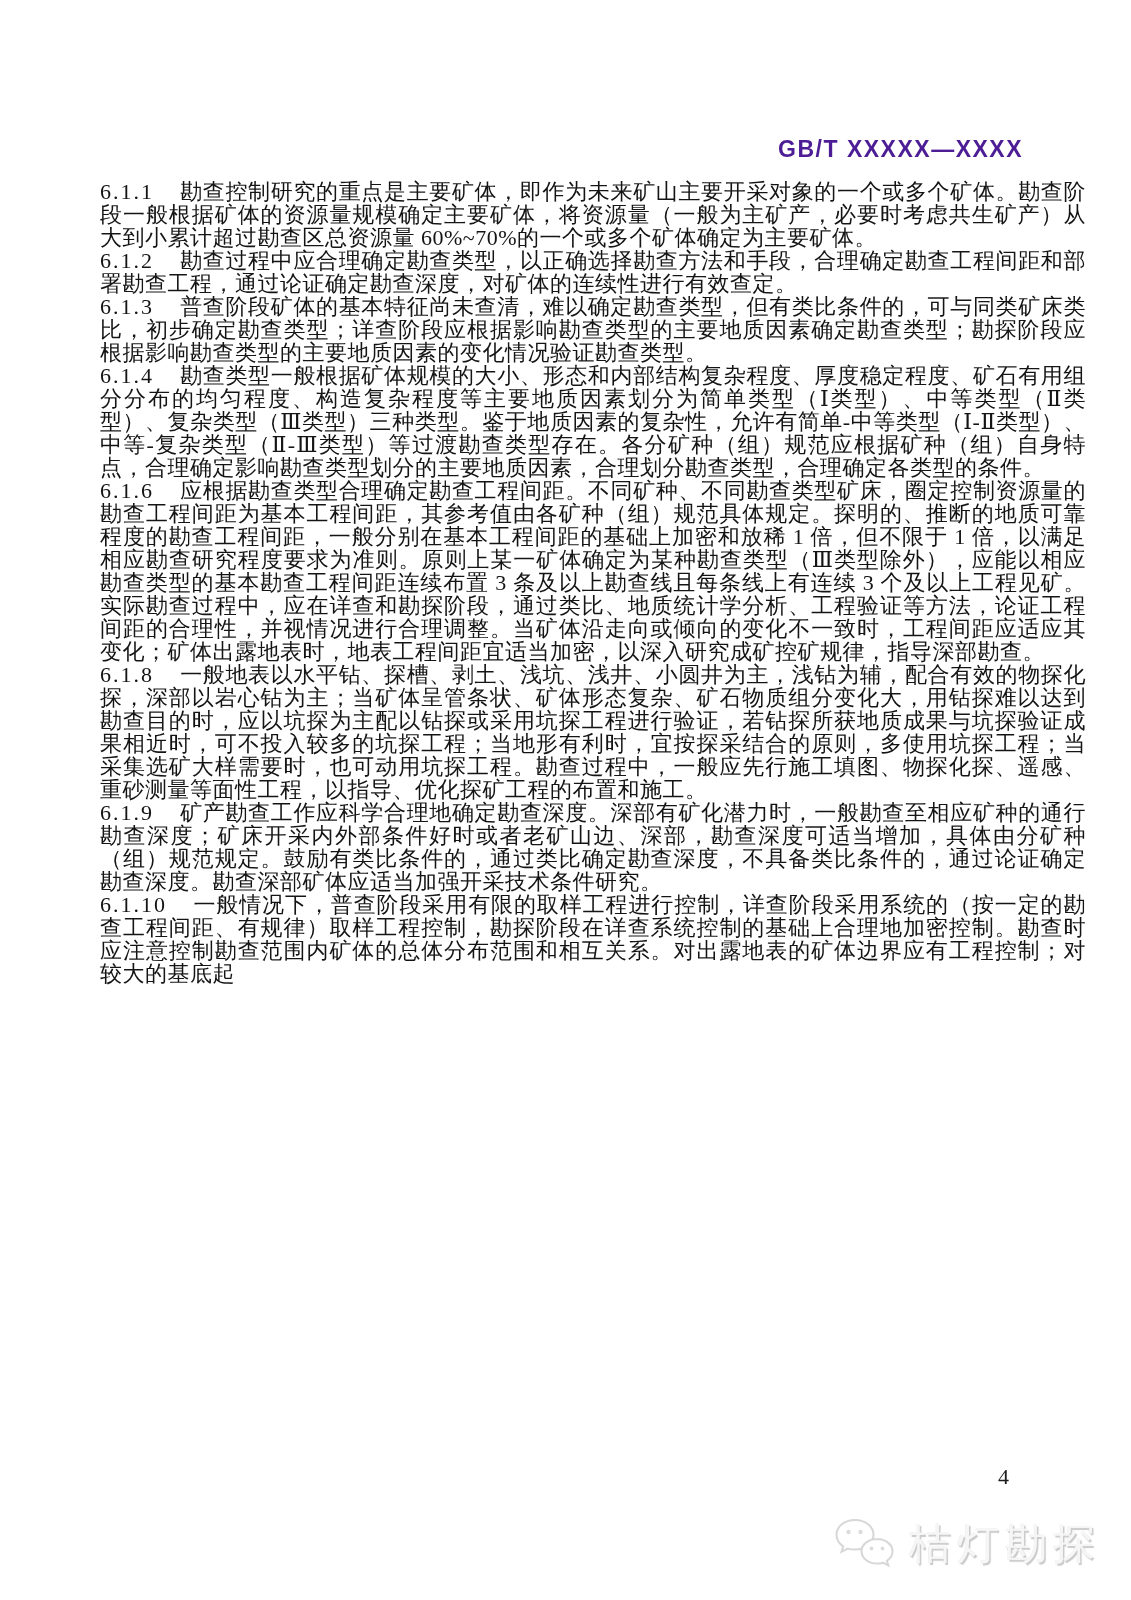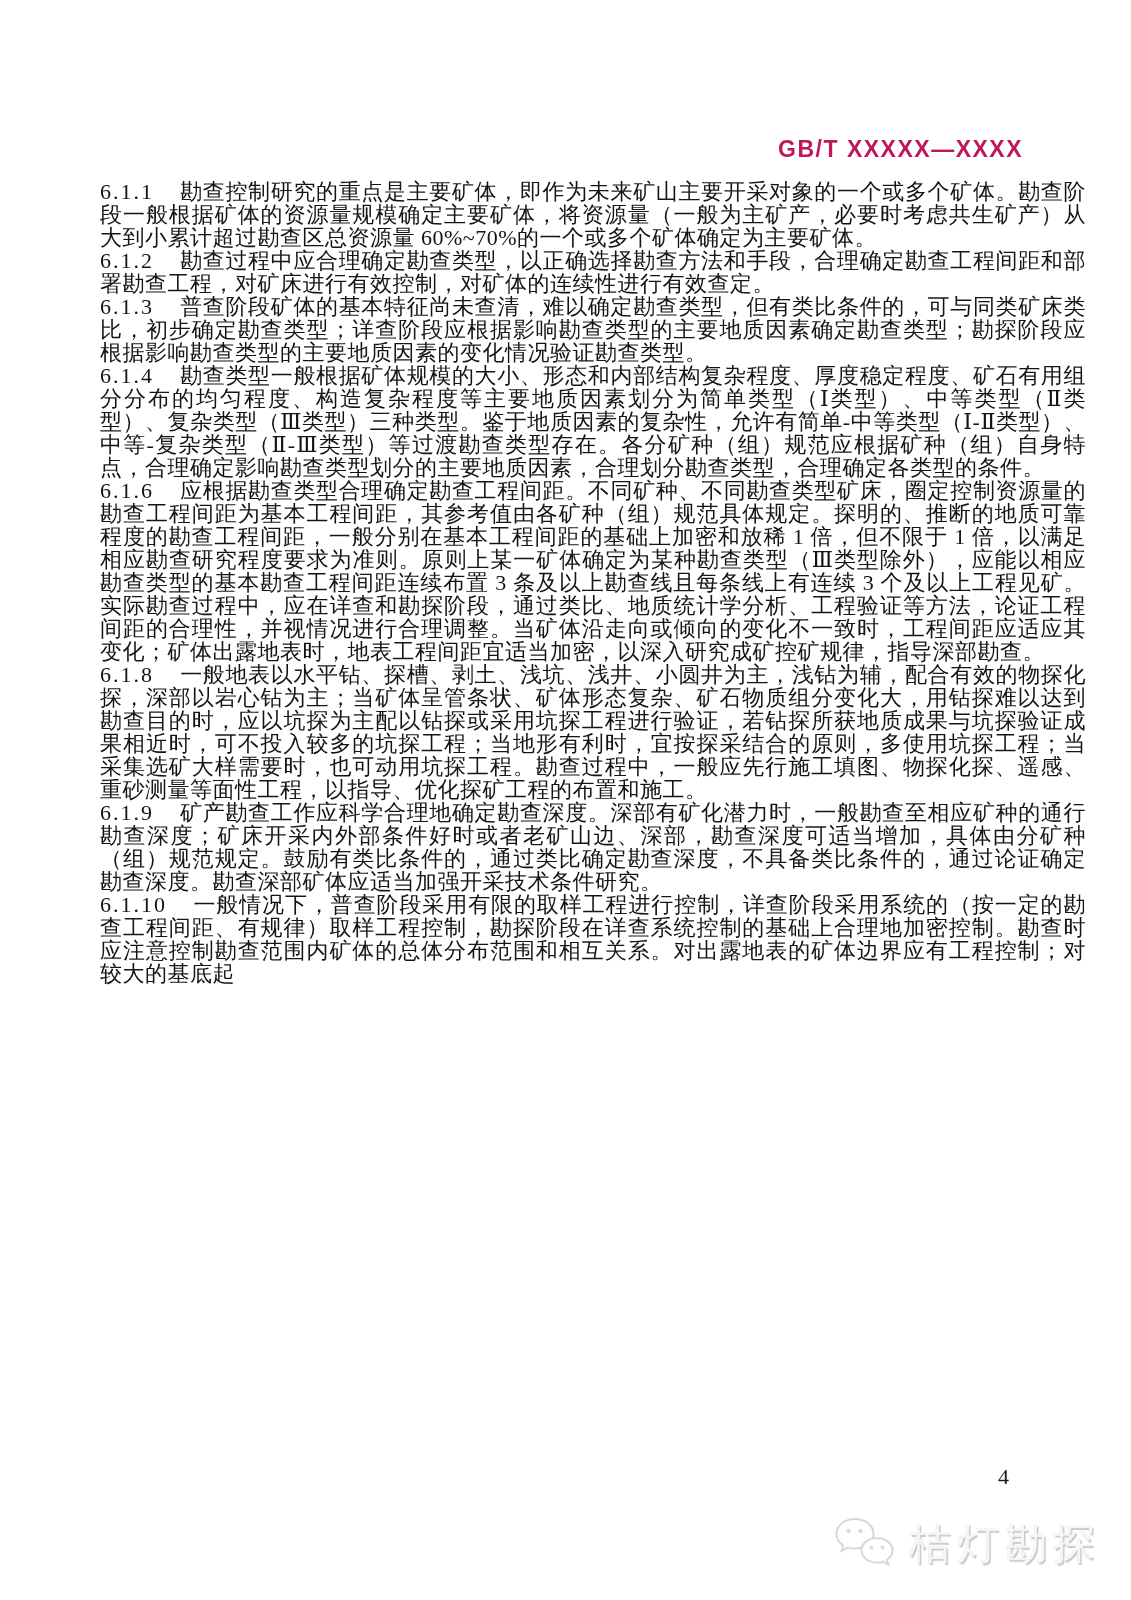--- a/index.html
+++ b/index.html
@@ -11,21 +11,21 @@
     color: #141414;
     overflow: hidden;
   }
   .doc-header {
     position: absolute;
     top: 136px; right: 108px;
     font-family: "Liberation Sans", "DejaVu Sans", sans-serif;
     font-size: 23px;
     font-weight: 600;
     letter-spacing: 1.5px;
-    color: #be185d;
+    color: #4c1d95;
     white-space: nowrap;
     margin-left: 44px;
   }
   .doc-body {
     position: absolute;
     left: 100px; top: 180px;
     width: 986px;
   }
   .doc-body p.clause {
     margin: 0;
@@ -42,42 +42,42 @@
   .page-number {
     position: absolute;
     top: 1464px; right: 122px;
     font-size: 22px;
     color: #1b1b1b;
   }
   .watermark {
     position: absolute;
     top: 1516px; right: 30px;
     display: flex;
-    align-items: flex-start;
+    align-items: center;
     gap: 12px;
     user-select: none;
   }
   .watermark-text {
     font-family: "Liberation Sans", "DejaVu Sans", sans-serif;
     font-size: 42px;
     letter-spacing: 6px;
     color: #f6f6f6;
     text-shadow: 1.5px 1.5px 1px #c9c9c9, -0.5px -0.5px 0 #eeeeee;
     white-space: nowrap;
   }
   .wechat-icon svg { display: block; }
 </style>
 </head>
 <body>
 
 <div class="doc-header">GB/T XXXXX—XXXX</div>
 
 <main class="doc-body">
   <p class="clause"><span class="clause-num">6.1.1</span><span>勘查控制研究的重点是主要矿体，即作为未来矿山主要开采对象的一个或多个矿体。勘查阶段一般根据矿体的资源量规模确定主要矿体，将资源量（一般为主矿产，必要时考虑共生矿产）从大到小累计超过勘查区总资源量 60%~70%的一个或多个矿体确定为主要矿体。</span></p>
-  <p class="clause"><span class="clause-num">6.1.2</span><span>勘查过程中应合理确定勘查类型，以正确选择勘查方法和手段，合理确定勘查工程间距和部署勘查工程，对矿床进行有效控制，对矿体的连续性进行有效查定。</span></p>
+  <p class="clause"><span class="clause-num">6.1.2</span><span>勘查过程中应合理确定勘查类型，以正确选择勘查方法和手段，合理确定勘查工程间距和部署勘查工程，通过论证确定勘查深度，对矿体的连续性进行有效查定。</span></p>
   <p class="clause"><span class="clause-num">6.1.3</span><span>普查阶段矿体的基本特征尚未查清，难以确定勘查类型，但有类比条件的，可与同类矿床类比，初步确定勘查类型；详查阶段应根据影响勘查类型的主要地质因素确定勘查类型；勘探阶段应根据影响勘查类型的主要地质因素的变化情况验证勘查类型。</span></p>
   <p class="clause"><span class="clause-num">6.1.4</span><span>勘查类型一般根据矿体规模的大小、形态和内部结构复杂程度、厚度稳定程度、矿石有用组分分布的均匀程度、构造复杂程度等主要地质因素划分为简单类型（Ⅰ类型）、中等类型（Ⅱ类型）、复杂类型（Ⅲ类型）三种类型。鉴于地质因素的复杂性，允许有简单-中等类型（Ⅰ-Ⅱ类型）、中等-复杂类型（Ⅱ-Ⅲ类型）等过渡勘查类型存在。各分矿种（组）规范应根据矿种（组）自身特点，合理确定影响勘查类型划分的主要地质因素，合理划分勘查类型，合理确定各类型的条件。</span></p>
   <p class="clause"><span class="clause-num">6.1.6</span><span>应根据勘查类型合理确定勘查工程间距。不同矿种、不同勘查类型矿床，圈定控制资源量的勘查工程间距为基本工程间距，其参考值由各矿种（组）规范具体规定。探明的、推断的地质可靠程度的勘查工程间距，一般分别在基本工程间距的基础上加密和放稀 1 倍，但不限于 1 倍，以满足相应勘查研究程度要求为准则。原则上某一矿体确定为某种勘查类型（Ⅲ类型除外），应能以相应勘查类型的基本勘查工程间距连续布置 3 条及以上勘查线且每条线上有连续 3 个及以上工程见矿。实际勘查过程中，应在详查和勘探阶段，通过类比、地质统计学分析、工程验证等方法，论证工程间距的合理性，并视情况进行合理调整。当矿体沿走向或倾向的变化不一致时，工程间距应适应其变化；矿体出露地表时，地表工程间距宜适当加密，以深入研究成矿控矿规律，指导深部勘查。</span></p>
   <p class="clause"><span class="clause-num">6.1.8</span><span>一般地表以水平钻、探槽、剥土、浅坑、浅井、小圆井为主，浅钻为辅，配合有效的物探化探，深部以岩心钻为主；当矿体呈管条状、矿体形态复杂、矿石物质组分变化大，用钻探难以达到勘查目的时，应以坑探为主配以钻探或采用坑探工程进行验证，若钻探所获地质成果与坑探验证成果相近时，可不投入较多的坑探工程；当地形有利时，宜按探采结合的原则，多使用坑探工程；当采集选矿大样需要时，也可动用坑探工程。勘查过程中，一般应先行施工填图、物探化探、遥感、重砂测量等面性工程，以指导、优化探矿工程的布置和施工。</span></p>
   <p class="clause"><span class="clause-num">6.1.9</span><span>矿产勘查工作应科学合理地确定勘查深度。深部有矿化潜力时，一般勘查至相应矿种的通行勘查深度；矿床开采内外部条件好时或者老矿山边、深部，勘查深度可适当增加，具体由分矿种（组）规范规定。鼓励有类比条件的，通过类比确定勘查深度，不具备类比条件的，通过论证确定勘查深度。勘查深部矿体应适当加强开采技术条件研究。</span></p>
   <p class="clause"><span class="clause-num">6.1.10</span><span>一般情况下，普查阶段采用有限的取样工程进行控制，详查阶段采用系统的（按一定的勘查工程间距、有规律）取样工程控制，勘探阶段在详查系统控制的基础上合理地加密控制。勘查时应注意控制勘查范围内矿体的总体分布范围和相互关系。对出露地表的矿体边界应有工程控制；对较大的基底起</span></p>
 </main>
 
 <div class="page-number">4</div>
 

